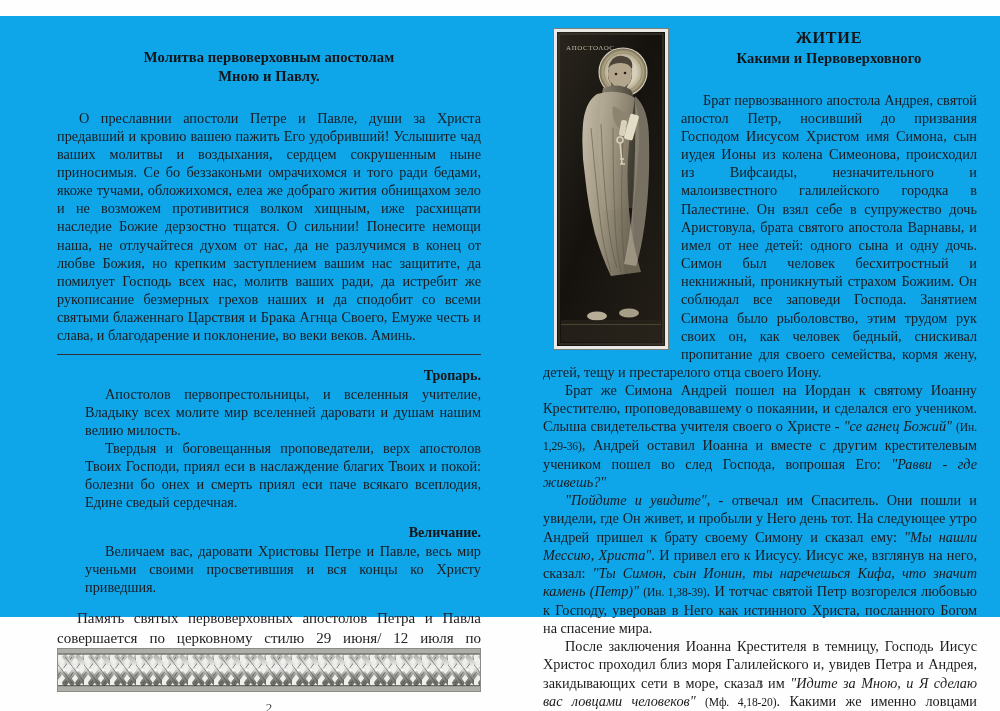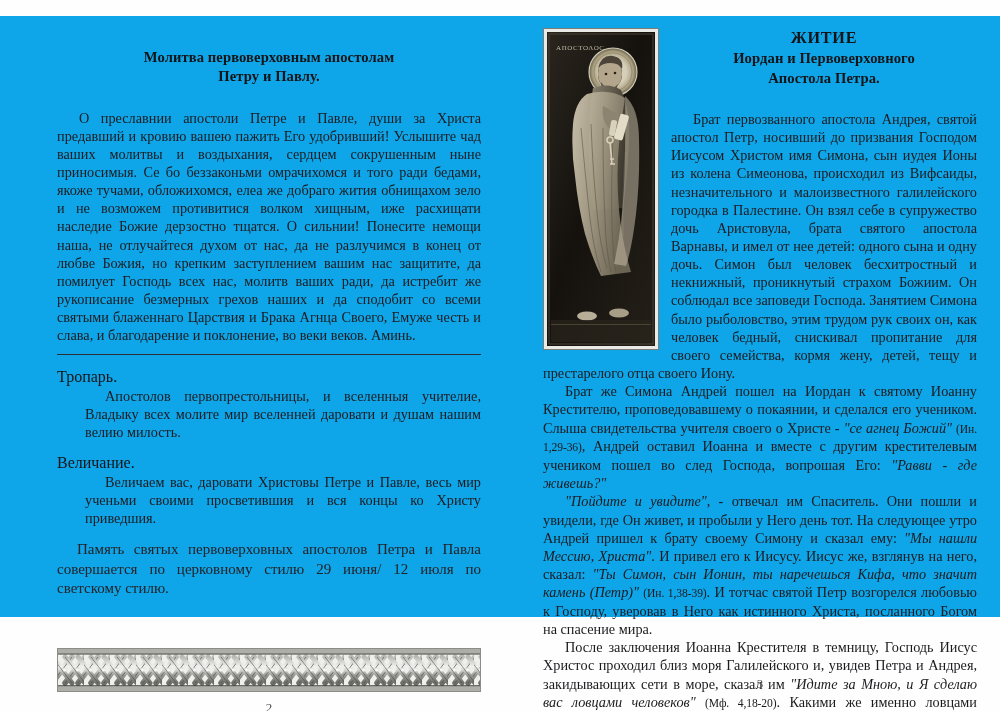--- a/index.html
+++ b/index.html
@@ -51,23 +51,23 @@
     font-size: 14.6px;
     line-height: 1.32;
     letter-spacing: 0.1px;
     color: #141417;
   }
   .head-big {
     font-size: 16.2px;
     letter-spacing: 0.7px;
   }
   .subhead {
-    text-align: left;
-    font-weight: normal;
-    font-size: 16px;
+    text-align: right;
+    font-weight: bold;
+    font-size: 14px;
     margin: 13px 0 1px 0;
     color: #141417;
   }
 
   p.body {
     margin: 0;
     text-align: justify;
     text-justify: inter-word;
     font-size: 14.25px;
     line-height: 1.275;
@@ -97,21 +97,21 @@
 
   
   .right-top {
     position: relative;
     min-height: 330px;
   }
   .icon-float {
     float: left;
     width: 116px;
     height: 322px;
-    margin: 0 12px 4px 0;
+    margin: 0 12px 4px 10px;
     shape-outside: margin-box;
   }
   .right-head-block { padding-left: 19px; }
 
   em.q {
     font-style: italic;
     font-weight: normal;
   }
   span.ref {
     font-size: 11.6px;
@@ -173,30 +173,31 @@
 </head>
 <body>
 
 <div class="spread">
 
   <div class="page page-left">
     <div class="page-body-left">
 
       <div class="head">
         <div>Молитва первоверховным  апостолам</div>
-        <div>Петру и Павлу.</div>
+        <div>Мною и Павлу.</div>
       </div>
 
       <p class="body first">О преславнии апостоли Петре и Павле, души за Христа предавший и кровию вашею пажить Его удобривший! Услышите чад ваших молитвы и воздыхания, сердцем сокрушенным ныне приносимыя. Се бо беззаконьми омрачихомся и того ради бедами, якоже тучами, обложихомся, елеа же добраго жития обнищахом зело и не возможем противитися волком хищным, иже расхищати наследие Божие дерзостно тщатся. О сильнии! Понесите немощи наша, не отлучайтеся духом от нас, да не разлучимся в конец от любве Божия, но крепким заступлением вашим нас защитите, да помилует Господь всех нас, молитв ваших ради, да истребит же рукописание безмерных грехов наших и да сподобит со всеми святыми блаженнаго Царствия и Брака Агнца Своего, Емуже честь и слава, и благодарение и поклонение, во веки веков. Аминь.</p>
 
       <hr class="rule">
 
       <div class="subhead">Тропарь.</div>
       <p class="body tight">Апостолов первопрестольницы, и вселенныя учителие, Владыку всех молите мир вселенней даровати и душам нашим велию милость.</p>
 
+      <p class="body tight">Твердыя и боговещанныя проповедатели, верх апостолов Твоих Господи, приял еси в наслаждение благих Твоих и покой: болезни бо онех и смерть приял еси паче всякаго всеплодия, Едине сведый сердечная.</p>
 
       <div class="subhead">Величание.</div>
       <p class="body tight">Величаем вас, даровати Христовы Петре и Павле, весь мир ученьми своими просветившия и вся концы ко Христу приведшия.</p>
 
       <div style="height:13px"></div>
       <p class="small-note">Память святых первоверховных апостолов Петра и Павла совершается по церковному стилю 29 июня/ 12 июля по светскому стилю.</p>
     </div>
 
     <div class="ornament">
       <svg width="422" height="42" viewBox="0 0 422 42" preserveAspectRatio="none" aria-hidden="true">
@@ -323,22 +324,21 @@
 
               <rect x="4" y="288" width="100" height="22" fill="#2a251d" opacity="0.7"></rect>
               <rect x="4" y="292" width="100" height="1" fill="#6a6149" opacity="0.55"></rect>
             </svg>
           </div>
         </div>
       </div>
 
       <div class="right-head-block">
         <div class="head head-big">ЖИТИЕ</div>
-        <div class="head">Иордан и Первоверховного</div>
-        <div class="head">Апостола Петра.</div>
+        <div class="head">Какими и Первоверховного</div>
       </div>
 
       <p class="body first">Брат первозванного апостола Андрея, святой апостол Петр, носивший до призвания Господом Иисусом Христом имя Симона, сын иудея Ионы из колена Симеонова, происходил из Вифсаиды, незначительного и малоизвестного галилейского городка в Палестине. Он взял себе в супружество дочь Аристовула, брата святого апостола Варнавы, и имел от нее детей: одного сына и одну дочь. Симон был человек бесхитростный и некнижный, проникнутый страхом Божиим. Он соблюдал все заповеди Господа. Занятием Симона было рыболовство, этим трудом рук своих он, как человек бедный, снискивал пропитание для своего семейства, кормя жену, детей, тещу и престарелого отца своего Иону.</p>
     </div>
 
     <p class="body"><span>Брат же Симона Андрей пошел на Иордан к святому Иоанну Крестителю, проповедовавшему о покаянии, и сделался его учеником. Слыша свидетельства учителя своего о Христе - </span><em class="q">"се агнец Божий"</em> <span class="ref">(Ин. 1,29-36)</span><span>, Андрей оставил Иоанна и вместе с другим крестителевым учеником пошел во след Господа, вопрошая Его: </span><em class="q">"Равви - где живешь?"</em></p>
 
     <p class="body"><em class="q">"Пойдите и увидите"</em><span>, - отвечал им Спаситель. Они пошли и увидели, где Он живет, и пробыли у Него день тот. На следующее утро Андрей пришел к брату своему Симону и сказал ему: </span><em class="q">"Мы нашли Мессию, Христа"</em><span>. И привел его к Иисусу. Иисус же, взглянув на него, сказал: </span><em class="q">"Ты Симон, сын Ионин, ты наречешься Кифа, что значит камень (Петр)"</em> <span class="ref">(Ин. 1,38-39)</span><span>. И тотчас святой Петр возгорелся любовью к Господу, уверовав в Него как истинного Христа, посланного Богом на спасение мира.</span></p>
 
     <p class="body"><span>После заключения Иоанна Крестителя в темницу, Господь Иисус Христос проходил близ моря Галилейского и, увидев Петра и Андрея, закидывающих сети в море, сказал им </span><em class="q">"Идите за Мною, и Я сделаю вас ловцами человеков"</em> <span class="ref">(Мф. 4,18-20)</span><span>. Какими же именно ловцами Господь хотел сделать их - на это Он предуказал чудесною</span></p>

